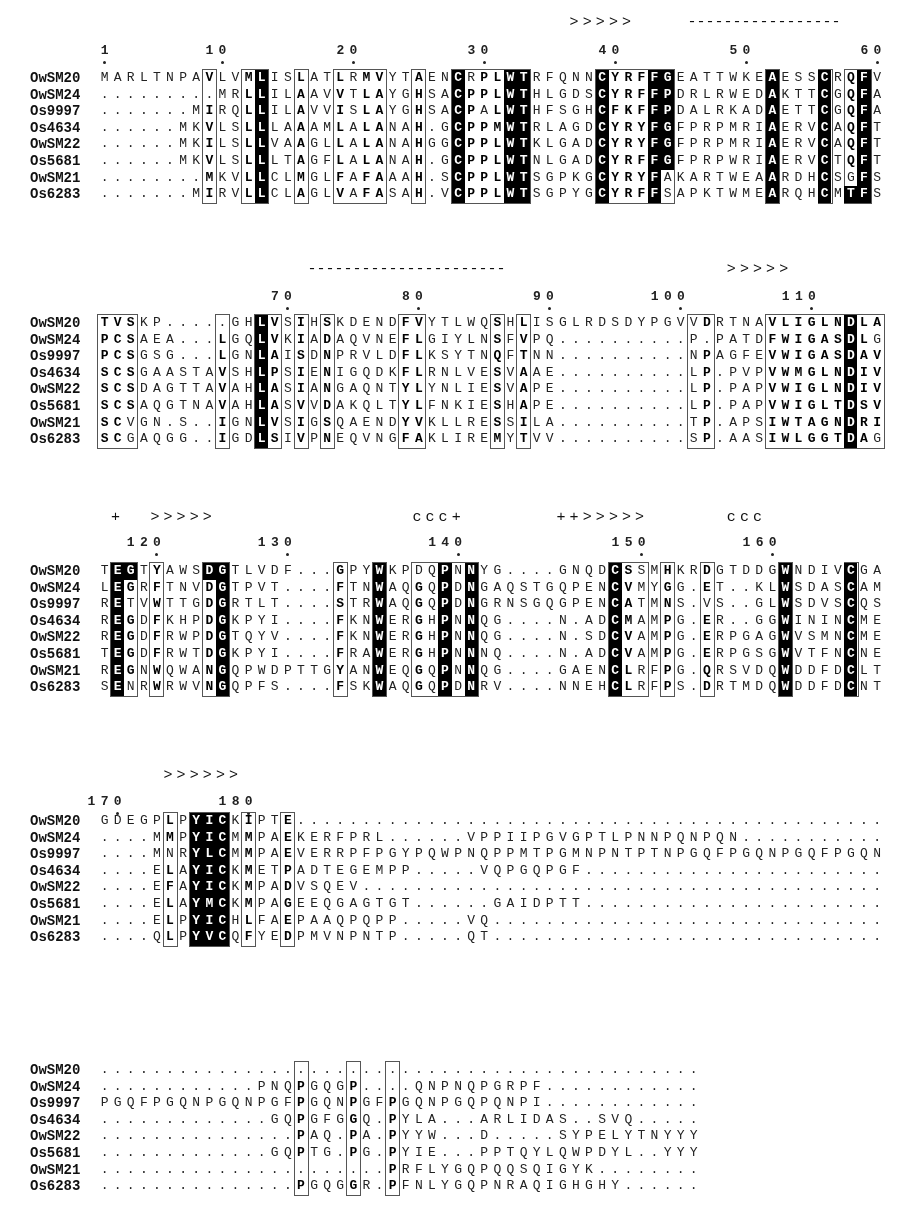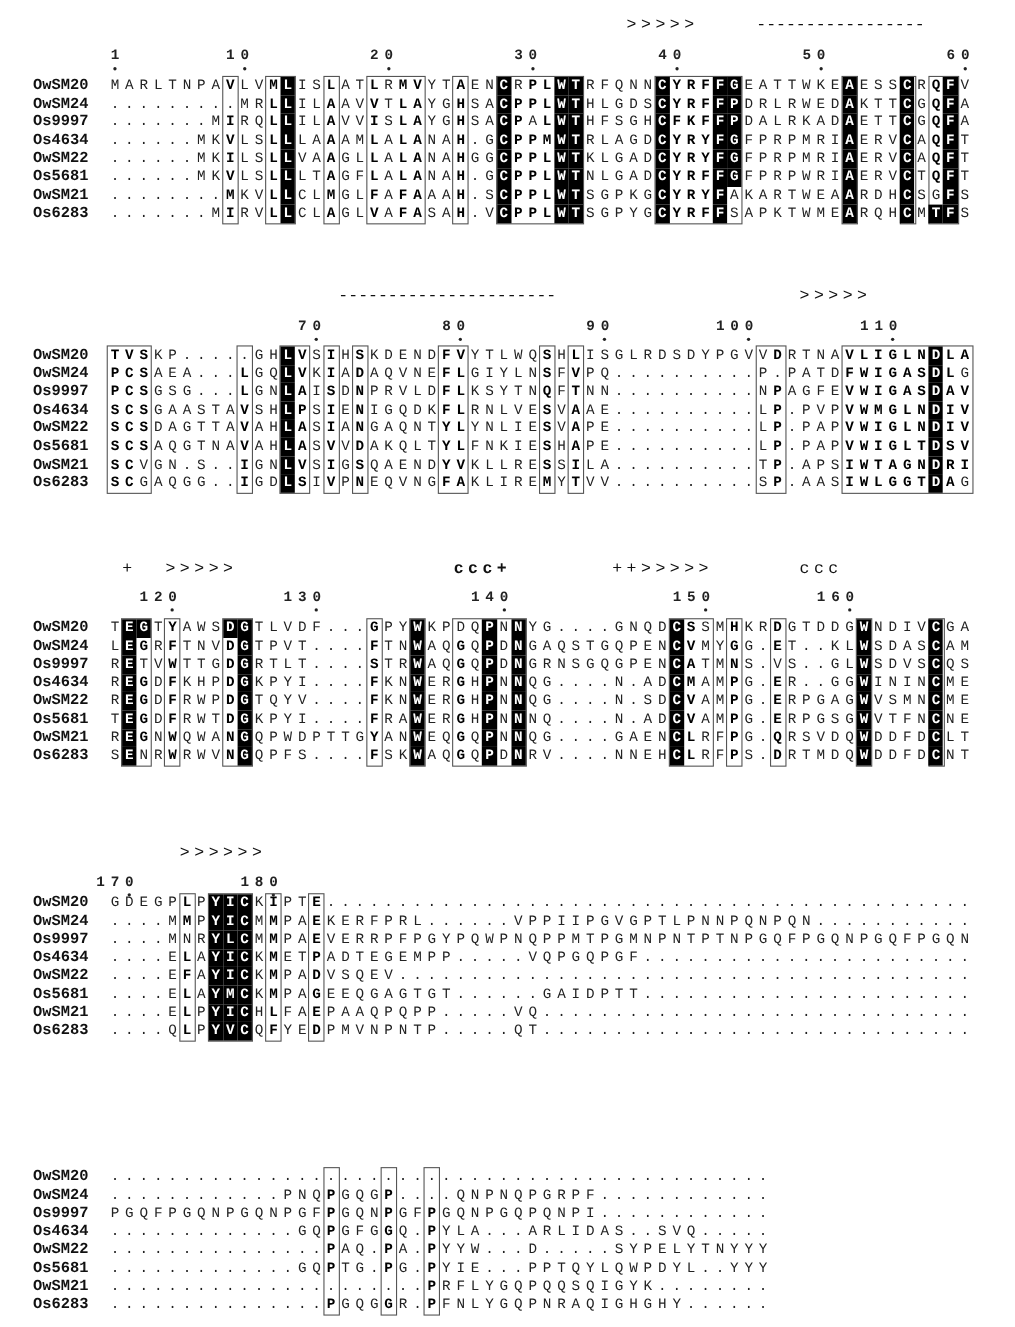--- a/index.html
+++ b/index.html
@@ -114,21 +114,21 @@
       <div class="seq-label" style="left: 30px; top: 398px;">Os5681</div>
       <div class="seq-row" style="left: 98px; top: 398px;"><span class="c b">S</span><span class="c b">C</span><span class="c b">S</span><span class="c">A</span><span class="c">Q</span><span class="c">G</span><span class="c">T</span><span class="c">N</span><span class="c">A</span><span class="c b">V</span><span class="c">A</span><span class="c">H</span><span class="c i">L</span><span class="c b">A</span><span class="c">S</span><span class="c b">V</span><span class="c">V</span><span class="c b">D</span><span class="c">A</span><span class="c">K</span><span class="c">Q</span><span class="c">L</span><span class="c">T</span><span class="c b">Y</span><span class="c b">L</span><span class="c">F</span><span class="c">N</span><span class="c">K</span><span class="c">I</span><span class="c">E</span><span class="c b">S</span><span class="c">H</span><span class="c b">A</span><span class="c">P</span><span class="c">E</span><span class="c">.</span><span class="c">.</span><span class="c">.</span><span class="c">.</span><span class="c">.</span><span class="c">.</span><span class="c">.</span><span class="c">.</span><span class="c">.</span><span class="c">.</span><span class="c">L</span><span class="c b">P</span><span class="c">.</span><span class="c">P</span><span class="c">A</span><span class="c">P</span><span class="c b">V</span><span class="c b">W</span><span class="c b">I</span><span class="c b">G</span><span class="c b">L</span><span class="c b">T</span><span class="c i">D</span><span class="c b">S</span><span class="c b">V</span></div>
       <div class="seq-label" style="left: 30px; top: 414.6px;">OwSM21</div>
       <div class="seq-row" style="left: 98px; top: 414.6px;"><span class="c b">S</span><span class="c b">C</span><span class="c">V</span><span class="c">G</span><span class="c">N</span><span class="c">.</span><span class="c">S</span><span class="c">.</span><span class="c">.</span><span class="c b">I</span><span class="c">G</span><span class="c">N</span><span class="c i">L</span><span class="c b">V</span><span class="c">S</span><span class="c b">I</span><span class="c">G</span><span class="c b">S</span><span class="c">Q</span><span class="c">A</span><span class="c">E</span><span class="c">N</span><span class="c">D</span><span class="c b">Y</span><span class="c b">V</span><span class="c">K</span><span class="c">L</span><span class="c">L</span><span class="c">R</span><span class="c">E</span><span class="c b">S</span><span class="c">S</span><span class="c b">I</span><span class="c">L</span><span class="c">A</span><span class="c">.</span><span class="c">.</span><span class="c">.</span><span class="c">.</span><span class="c">.</span><span class="c">.</span><span class="c">.</span><span class="c">.</span><span class="c">.</span><span class="c">.</span><span class="c">T</span><span class="c b">P</span><span class="c">.</span><span class="c">A</span><span class="c">P</span><span class="c">S</span><span class="c b">I</span><span class="c b">W</span><span class="c b">T</span><span class="c b">A</span><span class="c b">G</span><span class="c b">N</span><span class="c i">D</span><span class="c b">R</span><span class="c b">I</span></div>
       <div class="seq-label" style="left: 30px; top: 431.2px;">Os6283</div>
       <div class="seq-row" style="left: 98px; top: 431.2px;"><span class="c b">S</span><span class="c b">C</span><span class="c">G</span><span class="c">A</span><span class="c">Q</span><span class="c">G</span><span class="c">G</span><span class="c">.</span><span class="c">.</span><span class="c b">I</span><span class="c">G</span><span class="c">D</span><span class="c i">L</span><span class="c b">S</span><span class="c">I</span><span class="c b">V</span><span class="c">P</span><span class="c b">N</span><span class="c">E</span><span class="c">Q</span><span class="c">V</span><span class="c">N</span><span class="c">G</span><span class="c b">F</span><span class="c b">A</span><span class="c">K</span><span class="c">L</span><span class="c">I</span><span class="c">R</span><span class="c">E</span><span class="c b">M</span><span class="c">Y</span><span class="c b">T</span><span class="c">V</span><span class="c">V</span><span class="c">.</span><span class="c">.</span><span class="c">.</span><span class="c">.</span><span class="c">.</span><span class="c">.</span><span class="c">.</span><span class="c">.</span><span class="c">.</span><span class="c">.</span><span class="c">S</span><span class="c b">P</span><span class="c">.</span><span class="c">A</span><span class="c">A</span><span class="c">S</span><span class="c b">I</span><span class="c b">W</span><span class="c b">L</span><span class="c b">G</span><span class="c b">G</span><span class="c b">T</span><span class="c i">D</span><span class="c b">A</span><span class="c">G</span></div>
     </div>
     <div style="position: absolute; left: 0px; top: 0px;">
       <div class="ann grid" style="left: 111.1px; top: 510px;">+</div>
       <div class="ann grid" style="left: 150.4px; top: 510px;">&gt;&gt;&gt;&gt;&gt;</div>
-      <div class="ann grid" style="left: 412.4px; top: 510px; font-weight: bold;">ccc+</div>
+      <div class="ann grid" style="left: 412.4px; top: 510px;">ccc+</div>
       <div class="ann grid" style="left: 556.5px; top: 510px;">++&gt;&gt;&gt;&gt;&gt;</div>
       <div class="ann grid" style="left: 726.8px; top: 510px;">ccc</div>
       <div class="ruler-digit" style="left: 124.2px; top: 536px;">1</div>
       <div class="ruler-digit" style="left: 137.3px; top: 536px;">2</div>
       <div class="ruler-digit" style="left: 150.4px; top: 536px;">0</div>
       <div class="tick" style="left: 155.45px; top: 553px;"></div>
       <div class="ruler-digit" style="left: 255.2px; top: 536px;">1</div>
       <div class="ruler-digit" style="left: 268.3px; top: 536px;">3</div>
       <div class="ruler-digit" style="left: 281.4px; top: 536px;">0</div>
       <div class="tick" style="left: 286.45px; top: 553px;"></div>

